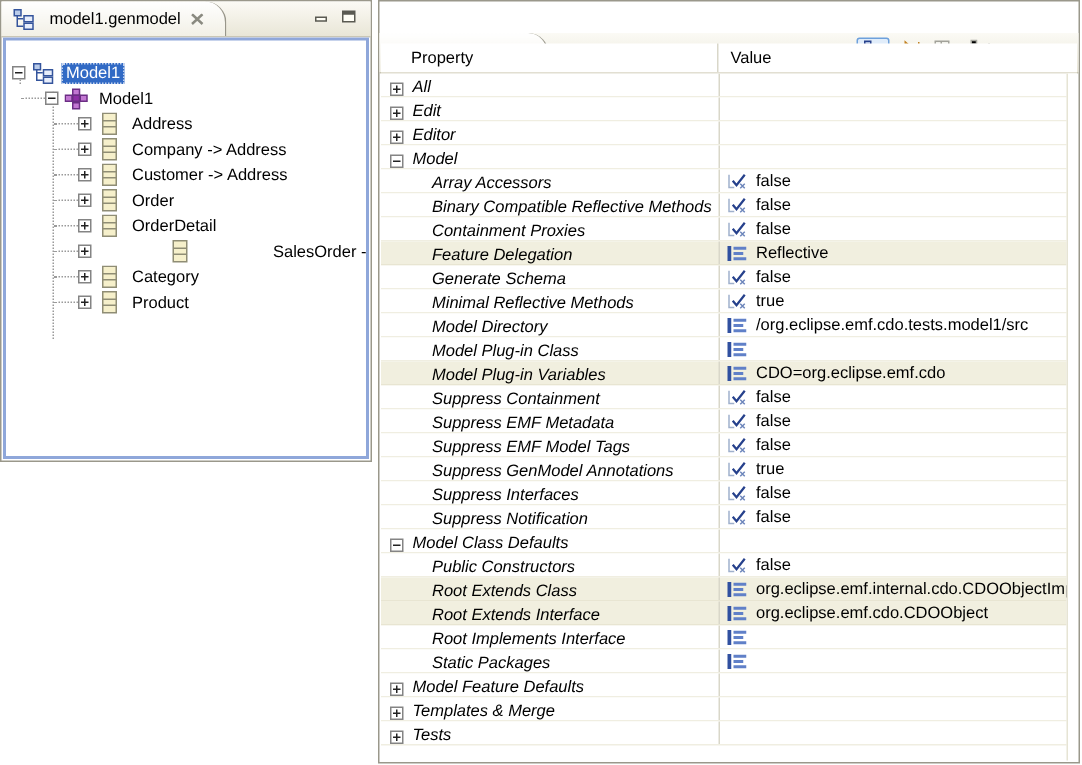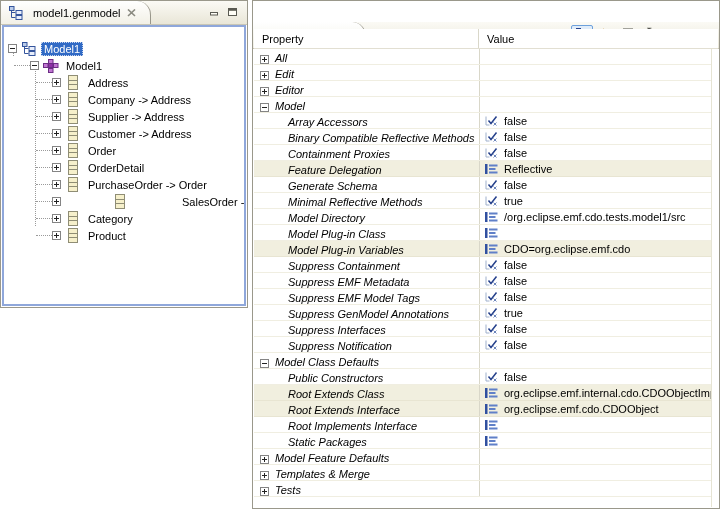--- a/index.html
+++ b/index.html
@@ -31,21 +31,21 @@
   .ticon { width:16px; height:16px; flex:none; margin-right:4px; display:flex; align-items:center; justify-content:center; }
   .label { padding:1px 3px; white-space:nowrap; }
   .label.selected { background:#316ac5; color:#fff; outline:1px dotted #c6d4ee; outline-offset:-1px; }
   .vline { position:absolute; width:0; border-left:1px dotted #9a9a9a; z-index:1; }
   .tree-row.lv1::before, .tree-row.lv2::before { content:''; position:absolute; top:8px; height:0; border-top:1px dotted #9a9a9a; z-index:1; }
   .tree-row.lv1::before { left:10px; width:16px; }
   .tree-row.lv2::before { left:32px; width:16px; }
 
   
   .table-header { position:absolute; left:1px; right:1px; top:28px; height:20px; background:#fff; border-bottom:1px solid #e2dfd2; display:flex; align-items:stretch; }
-  .th-prop { width:225px; flex:none; display:flex; align-items:center; padding-left:8px; border-right:1px solid #d9d7c9; }
+  .th-prop { width:225px; flex:none; display:flex; align-items:center; padding-left:20px; border-right:1px solid #d9d7c9; }
   .th-val { flex:1; display:flex; align-items:center; padding-left:8px; }
   .prop-rows { position:absolute; left:1px; right:1px; top:48px; bottom:1px; overflow:hidden; }
   .prow { height:16px; border-bottom:1px solid #f0eee1; display:flex; align-items:stretch; background:#fff; }
   .prow.hl { background:#f1efdf; border-bottom-color:#e8e5d2; }
   .pname { width:225px; flex:none; display:flex; align-items:flex-end; overflow:hidden; white-space:nowrap;font-style:italic; }
   .pname.cat { padding-left:6px; }
   .pname.leaf { padding-left:34px; }
   .pname .expander { margin-right:6px; }
   .pval { flex:1; display:flex; align-items:center; gap:5px; padding-left:4px; border-left:1px solid #d9d7c9; overflow:hidden; white-space:nowrap; }
   .vicon { width:15px; height:12px; flex:none; display:flex; align-items:center; }
@@ -137,65 +137,43 @@
         </div>
         <div class="tree-row lv2" style="padding-left: 48px;">
           <span class="expander plus"></span>
           <span class="ticon">
             <svg width="16" height="16" viewBox="0 0 16 16">
               <rect x="3.5" y="0.5" width="9" height="14" fill="#f6f0cb" stroke="#8f8d75"></rect>
               <line x1="3.5" y1="5.5" x2="12.5" y2="5.5" stroke="#8f8d75"></line>
               <line x1="3.5" y1="9.5" x2="12.5" y2="9.5" stroke="#8f8d75"></line>
             </svg>
           </span>
-          <span class="label">Supplier -&gt; Address</span>
+          <span class="label">Customer -&gt; Address</span>
         </div>
         <div class="tree-row lv2" style="padding-left: 48px;">
           <span class="expander plus"></span>
           <span class="ticon">
             <svg width="16" height="16" viewBox="0 0 16 16">
               <rect x="3.5" y="0.5" width="9" height="14" fill="#f6f0cb" stroke="#8f8d75"></rect>
               <line x1="3.5" y1="5.5" x2="12.5" y2="5.5" stroke="#8f8d75"></line>
               <line x1="3.5" y1="9.5" x2="12.5" y2="9.5" stroke="#8f8d75"></line>
             </svg>
           </span>
-          <span class="label">Customer -&gt; Address</span>
+          <span class="label">Order</span>
         </div>
         <div class="tree-row lv2" style="padding-left: 48px;">
           <span class="expander plus"></span>
           <span class="ticon">
             <svg width="16" height="16" viewBox="0 0 16 16">
               <rect x="3.5" y="0.5" width="9" height="14" fill="#f6f0cb" stroke="#8f8d75"></rect>
               <line x1="3.5" y1="5.5" x2="12.5" y2="5.5" stroke="#8f8d75"></line>
               <line x1="3.5" y1="9.5" x2="12.5" y2="9.5" stroke="#8f8d75"></line>
             </svg>
           </span>
-          <span class="label">Order</span>
-        </div>
-        <div class="tree-row lv2" style="padding-left: 48px;">
-          <span class="expander plus"></span>
-          <span class="ticon">
-            <svg width="16" height="16" viewBox="0 0 16 16">
-              <rect x="3.5" y="0.5" width="9" height="14" fill="#f6f0cb" stroke="#8f8d75"></rect>
-              <line x1="3.5" y1="5.5" x2="12.5" y2="5.5" stroke="#8f8d75"></line>
-              <line x1="3.5" y1="9.5" x2="12.5" y2="9.5" stroke="#8f8d75"></line>
-            </svg>
-          </span>
           <span class="label">OrderDetail</span>
-        </div>
-        <div class="tree-row lv2" style="padding-left: 48px;">
-          <span class="expander plus"></span>
-          <span class="ticon">
-            <svg width="16" height="16" viewBox="0 0 16 16">
-              <rect x="3.5" y="0.5" width="9" height="14" fill="#f6f0cb" stroke="#8f8d75"></rect>
-              <line x1="3.5" y1="5.5" x2="12.5" y2="5.5" stroke="#8f8d75"></line>
-              <line x1="3.5" y1="9.5" x2="12.5" y2="9.5" stroke="#8f8d75"></line>
-            </svg>
-          </span>
-          <span class="label">PurchaseOrder -&gt; Order</span>
         </div>
         <div class="tree-row lv2" style="padding-left: 48px; gap: 47px;">
           <span class="expander plus"></span>
           <span class="ticon">
             <svg width="16" height="16" viewBox="0 0 16 16">
               <rect x="3.5" y="0.5" width="9" height="14" fill="#f6f0cb" stroke="#8f8d75"></rect>
               <line x1="3.5" y1="5.5" x2="12.5" y2="5.5" stroke="#8f8d75"></line>
               <line x1="3.5" y1="9.5" x2="12.5" y2="9.5" stroke="#8f8d75"></line>
             </svg>
           </span>

